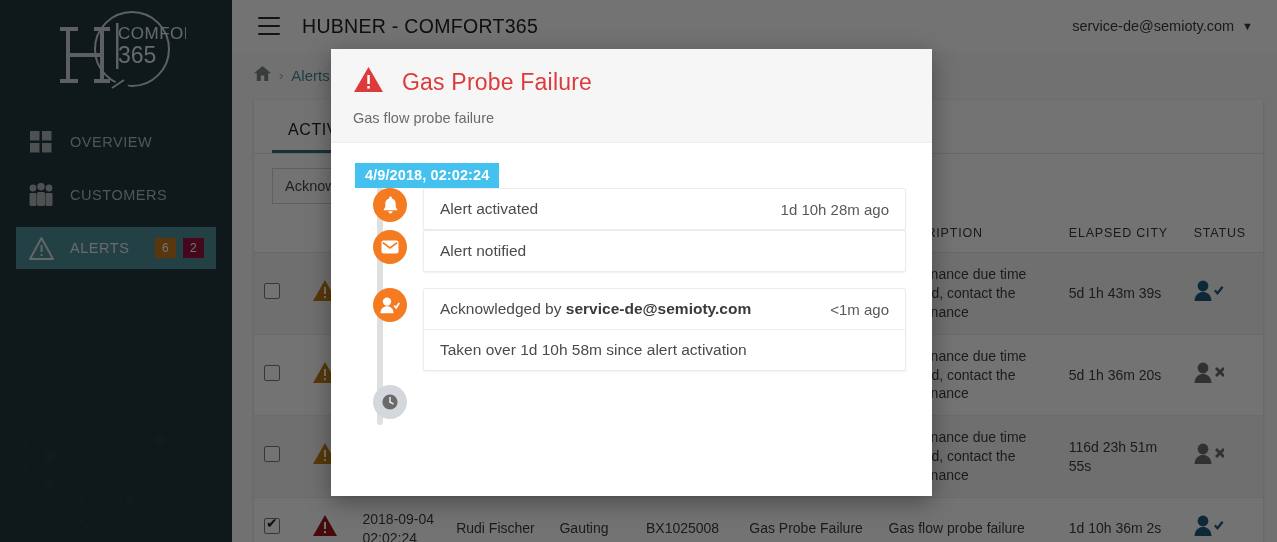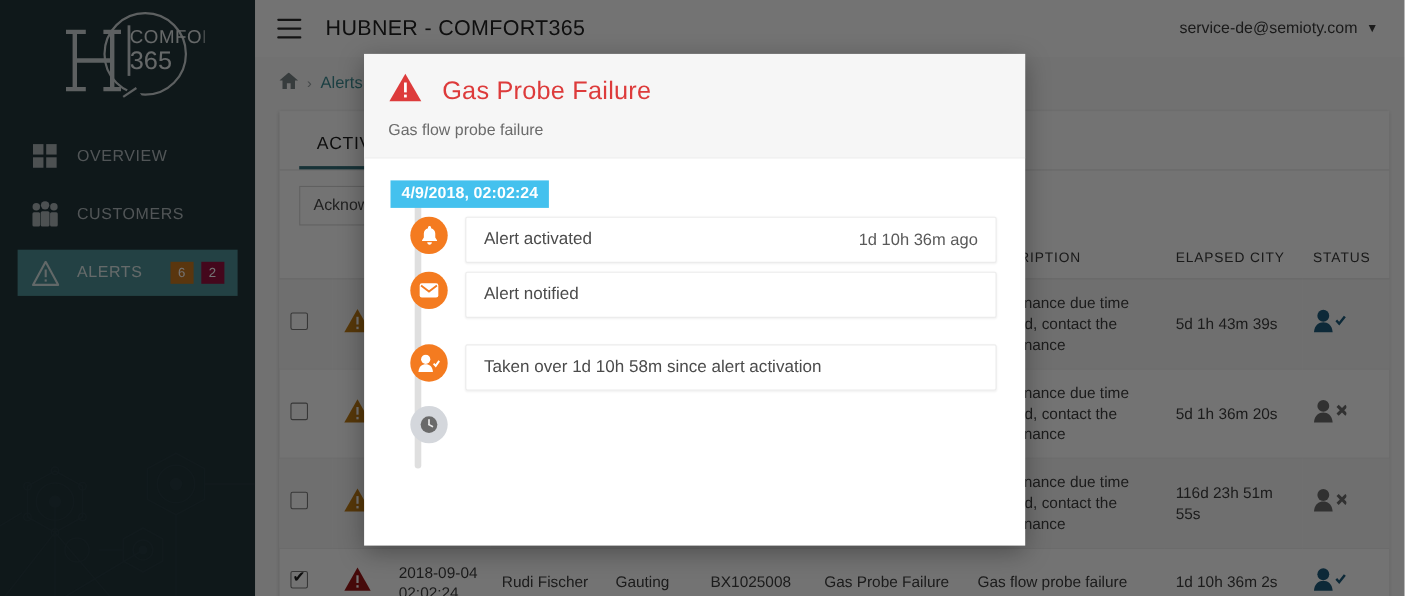--- a/index.html
+++ b/index.html
@@ -64,21 +64,21 @@
   #main {
     position: absolute; left: 232px; top: 0;
     width: 1045px; height: 542px;
     background: #fafafa;
     overflow: hidden;
   }
   #topbar {
     height: 52px;
     background: #fff;
     display: flex; align-items: center;
-    padding: 0 24px 0 20px;
+    padding: 0 24px 0 26px;
   }
   #hamburger {
     width: 22px; height: 18px;
     display: flex; flex-direction: column; justify-content: space-between;
     margin-right: 22px;
   }
   #hamburger i { display: block; height: 2px; background: #2b2b2b; border-radius: 1px; }
   #apptitle {
     font-size: 19.5px; color: #222;
     letter-spacing: .3px; white-space: nowrap;
@@ -206,21 +206,20 @@
     color: #fff;
     font-size: 14.5px;
     font-weight: bold;
     padding: 4px 10px 5px 10px;
     margin-left: 14px;
     letter-spacing: .1px;
   }
   .tl-row {
     position: relative; z-index: 2;
     display: flex; align-items: flex-start;
-    margin-top: 8px;
   }
   .tl-dot {
     width: 34px; height: 34px; border-radius: 50%;
     flex: 0 0 34px;
     margin-left: 32px;
     display: flex; align-items: center; justify-content: center;
     background: #f47b20;
   }
   .tl-dot.grey { background: #d4d7dc; }
   .tl-card {
@@ -570,21 +569,21 @@
           <svg width="17" height="18" viewBox="0 0 17 18">
               <g fill="#fff">
             <path d="M8.5 0.5 C9.3 0.5 9.9 1.1 9.9 1.8 L9.9 2.4 C12.2 3 13.7 4.9 13.7 7.3 L13.7 11 L15.3 13.4 L15.3 14.2 L1.7 14.2 L1.7 13.4 L3.3 11 L3.3 7.3 C3.3 4.9 4.8 3 7.1 2.4 L7.1 1.8 C7.1 1.1 7.7 0.5 8.5 0.5 Z"></path>
             <path d="M6.4 15.3 L10.6 15.3 C10.6 16.5 9.7 17.4 8.5 17.4 C7.3 17.4 6.4 16.5 6.4 15.3 Z"></path>
           </g>
             </svg>
         </span>
         <div class="tl-card">
           <div class="tl-line">
             <span class="grow">Alert activated</span>
-            <span class="tl-ago">1d 10h 36m ago</span>
+            <span class="tl-ago">1d 10h 28m ago</span>
           </div>
         </div>
       </div>
 
       <div class="tl-row">
         <span class="tl-dot">
           <svg width="18" height="14" viewBox="0 0 18 14">
             <rect x="0.5" y="0.5" width="17" height="13" rx="2" fill="#fff"></rect>
             <path d="M1.8 2.6 L9 8 L16.2 2.6" fill="none" stroke="#f47b20" stroke-width="1.7"></path>
           </svg>
@@ -606,20 +605,24 @@
           <svg width="20" height="17" viewBox="0 0 20 17">
               <g fill="#fff">
             <circle cx="7" cy="4.6" r="4.2"></circle>
             <path d="M0.4 16.2 C0.8 11.2 3.6 9.2 7 9.2 C10.4 9.2 13.2 11.2 13.6 16.2 Z"></path>
             <path d="M13.6 9.2 L16.2 12.2 L20 6.6 L18.6 5.4 L15.9 9.2 L14.8 8 Z"></path>
           </g>
             </svg>
         </span>
         <div class="tl-card">
           <div class="tl-line">
+            <span class="grow"><span>Acknowledged by </span><b>service-de@semioty.com</b></span>
+            <span class="tl-ago">&lt;1m ago</span>
+          </div>
+          <div class="tl-line">
             <span class="grow">Taken over 1d 10h 58m since alert activation</span>
             <span class="tl-ago"></span>
           </div>
         </div>
       </div>
 
       <div class="tl-row" style="margin-top:14px">
         <span class="tl-dot grey">
           <svg width="18" height="18" viewBox="0 0 18 18">
             <circle cx="9" cy="9" r="7.6" fill="#6a6a6a"></circle>

